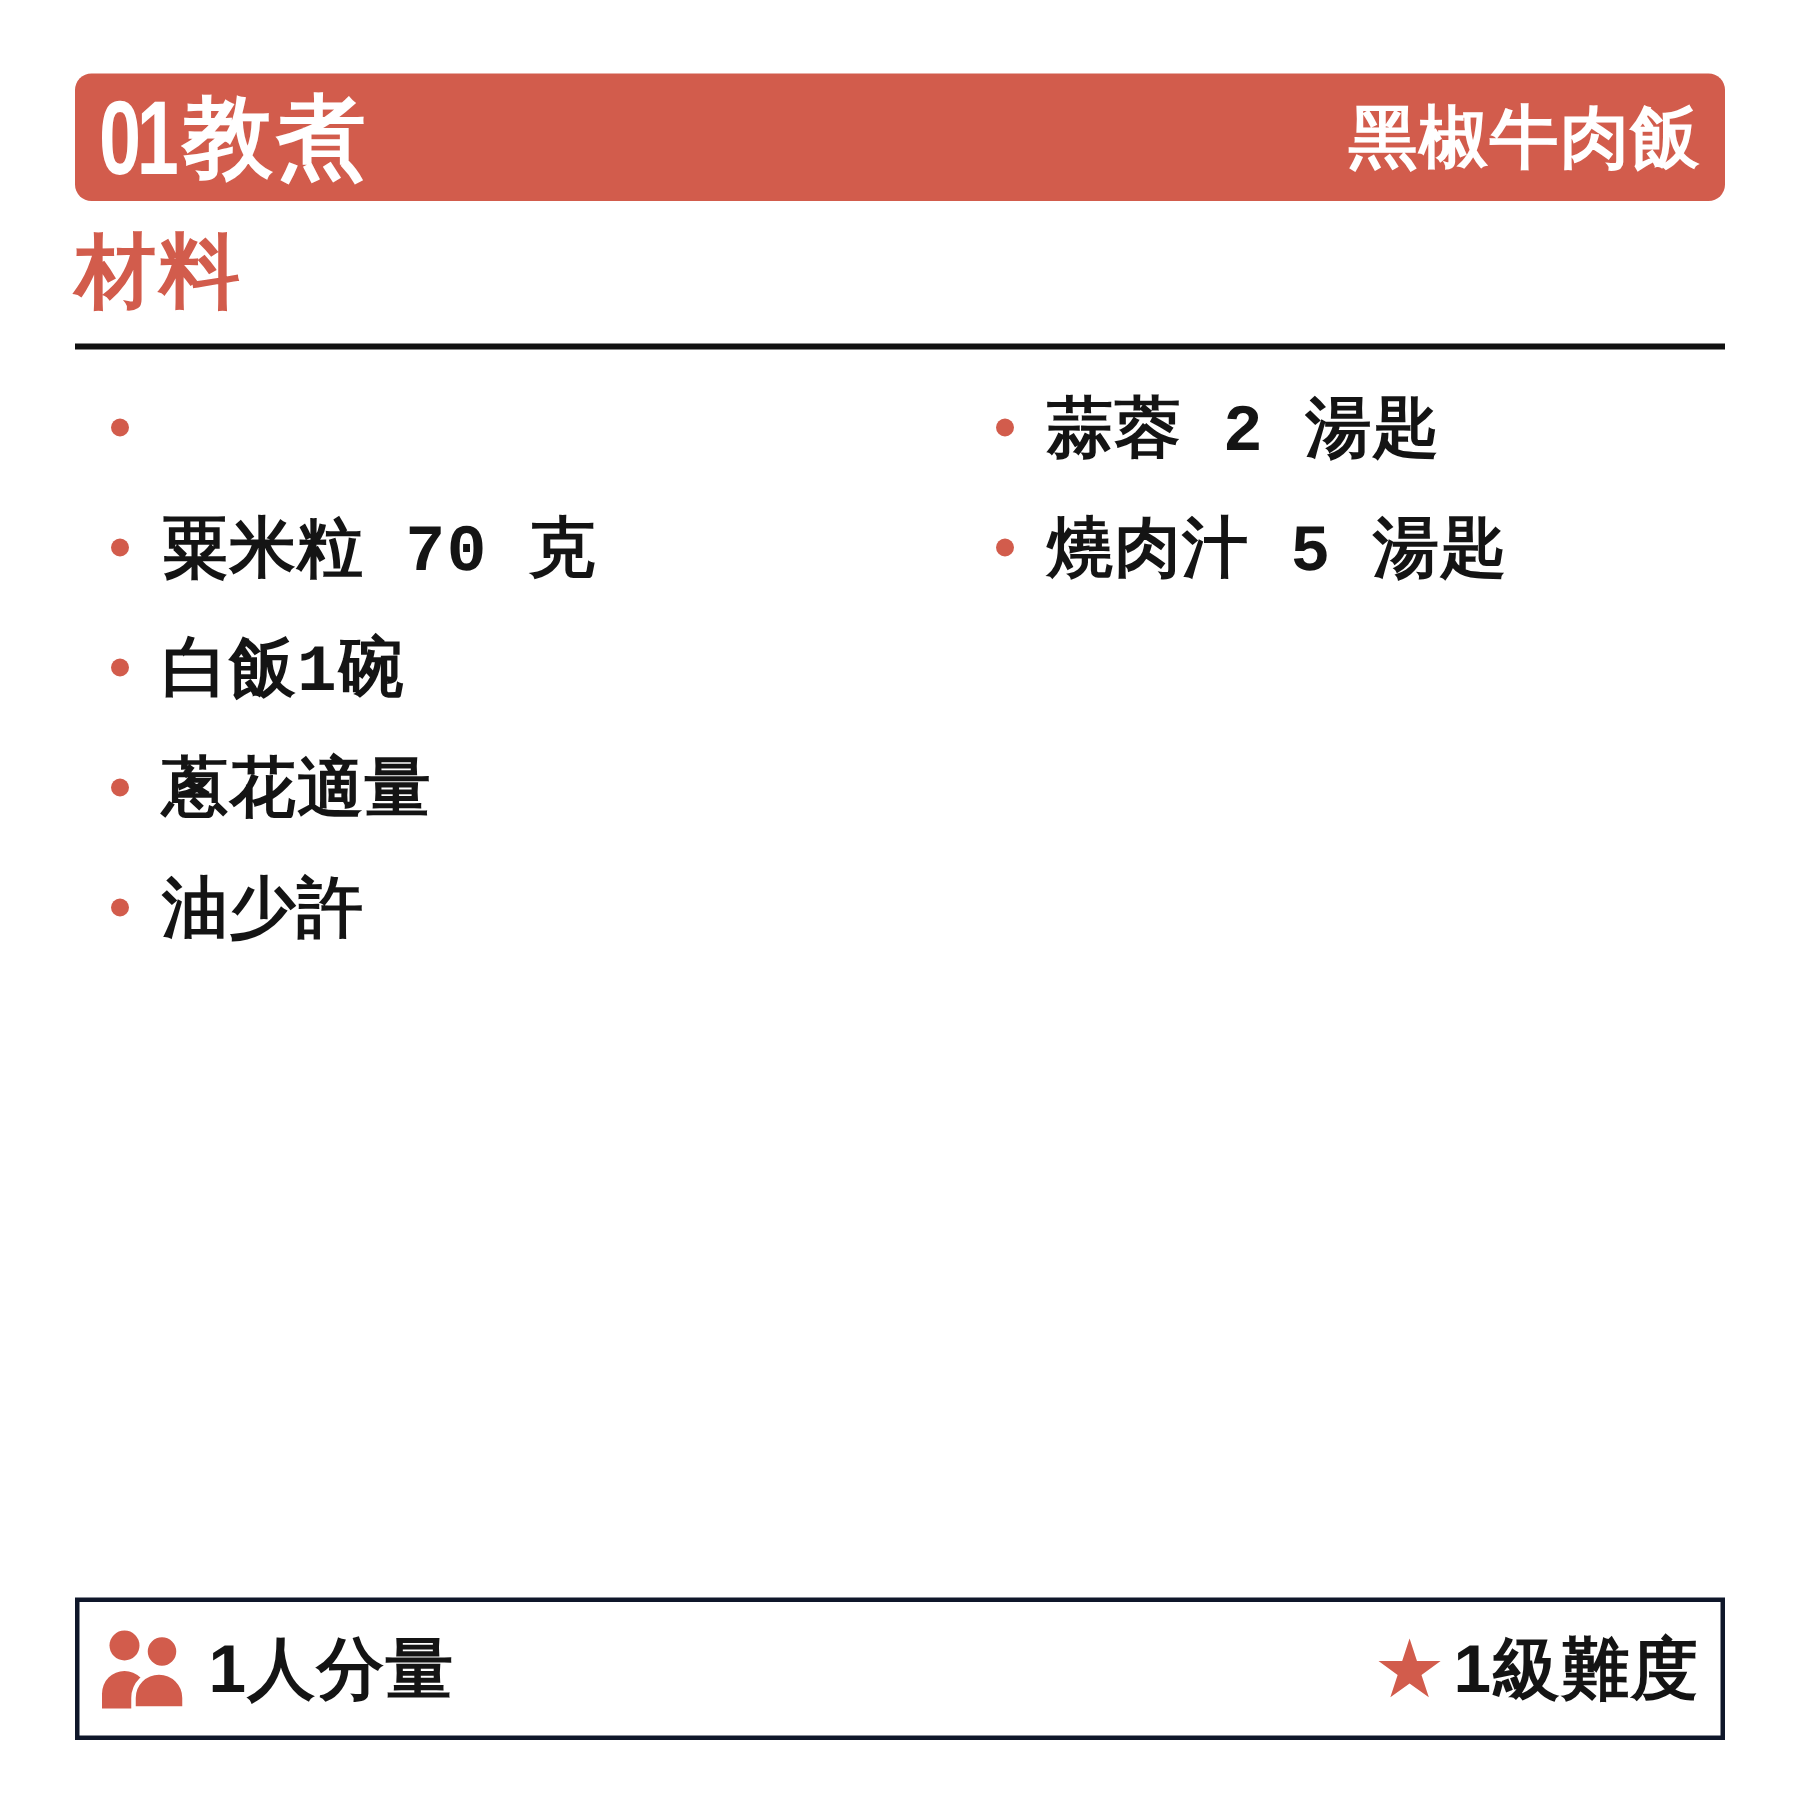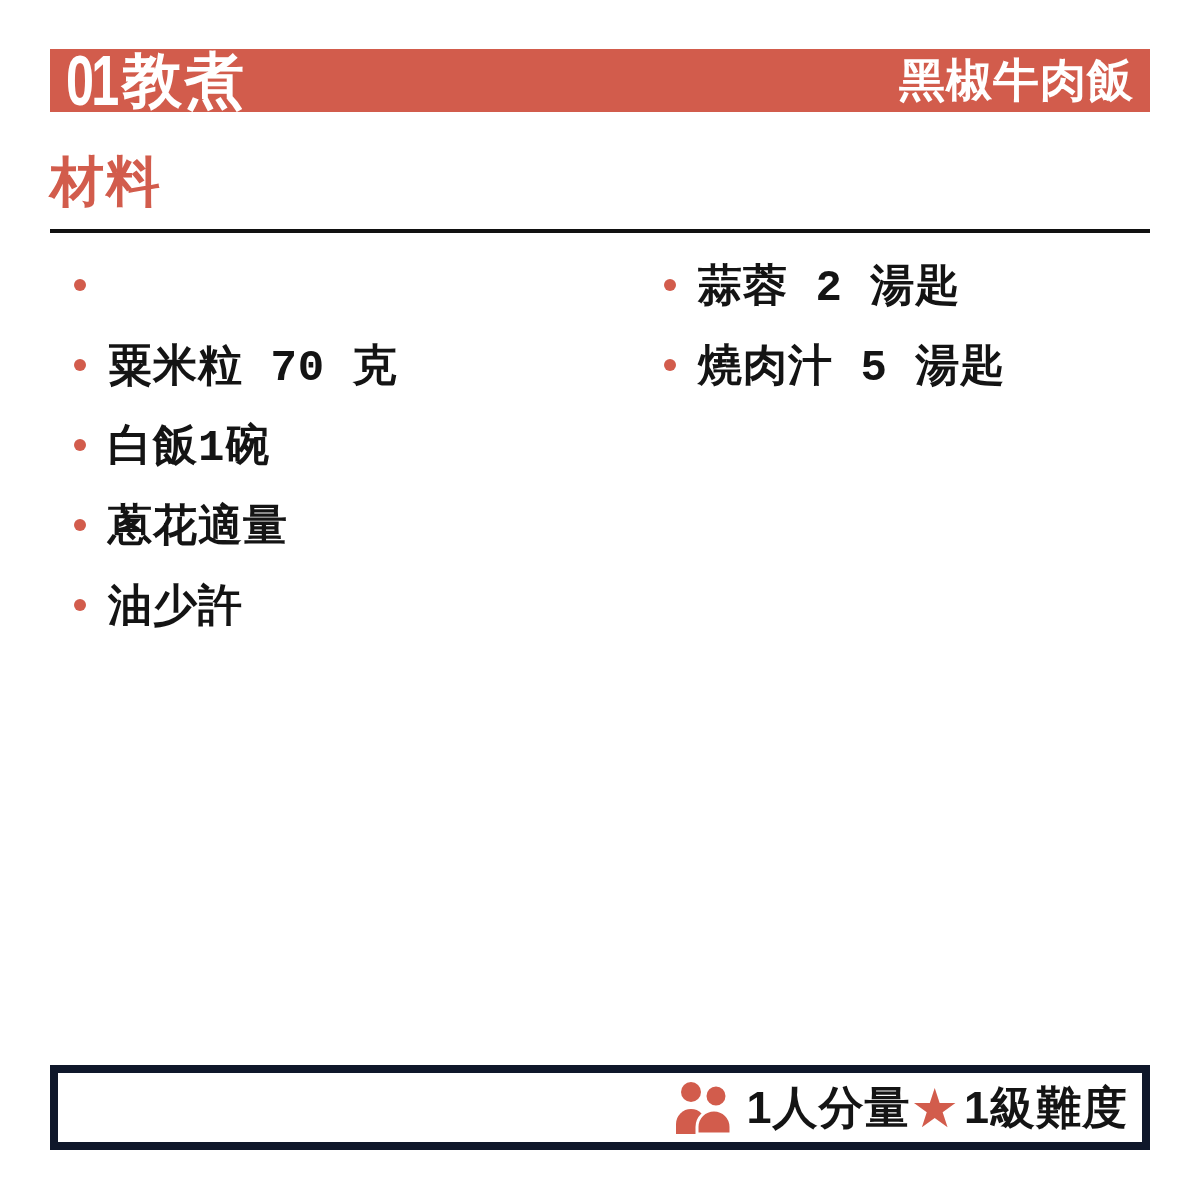--- a/index.html
+++ b/index.html
@@ -11,28 +11,29 @@
     overflow: hidden;
     font-family: "Liberation Sans", "DejaVu Sans", sans-serif;
     font-weight: 700;
     color: #141414;
   }
 
   
   .topbar {
     position: absolute;
     left: 50px; top: 49px;
-    width: 1100px; height: 63px;
+    width: 1100px; height: 85px;
     background: #D25C4C;
     box-sizing: border-box;
     display: flex;
     align-items: center;
     justify-content: space-between;
     padding: 16px 16px;
     color: #ffffff;
+    border-radius: 11px;
   }
   .logo { display: flex; align-items: center; line-height: 1; }
   .logo-num {
     display: inline-block;
     font-size: 70px;
     letter-spacing: -4px;
     transform: scaleX(0.72);
     transform-origin: left center;
     margin-right: -14px;
   }
@@ -66,27 +67,27 @@
     width: 12px; height: 12px;
     border-radius: 50%;
     background: #D25C4C;
     margin: 0 22px 0 24px;
   }
 
   
   .meta-bar {
     position: absolute;
     left: 50px; top: 1065px;
-    width: 1100px; height: 85px;
+    width: 1100px; height: 95px;
     box-sizing: border-box;
-    border: 8px solid #0f172a;
+    border: 3px solid #0f172a;
     background: #ffffff;
     display: flex;
     align-items: center;
-    justify-content: flex-end;
+    justify-content: space-between;
     padding: 0 14px;
   }
   .meta-group { display: flex; align-items: center; font-size: 45px; letter-spacing: 1px; }
   .meta-icon { flex: none; display: inline-flex; margin-right: 8px; }
   .star {
     color: #D25C4C;
     font-size: 54px;
     line-height: 1;
     margin-right: 4px;
   }

